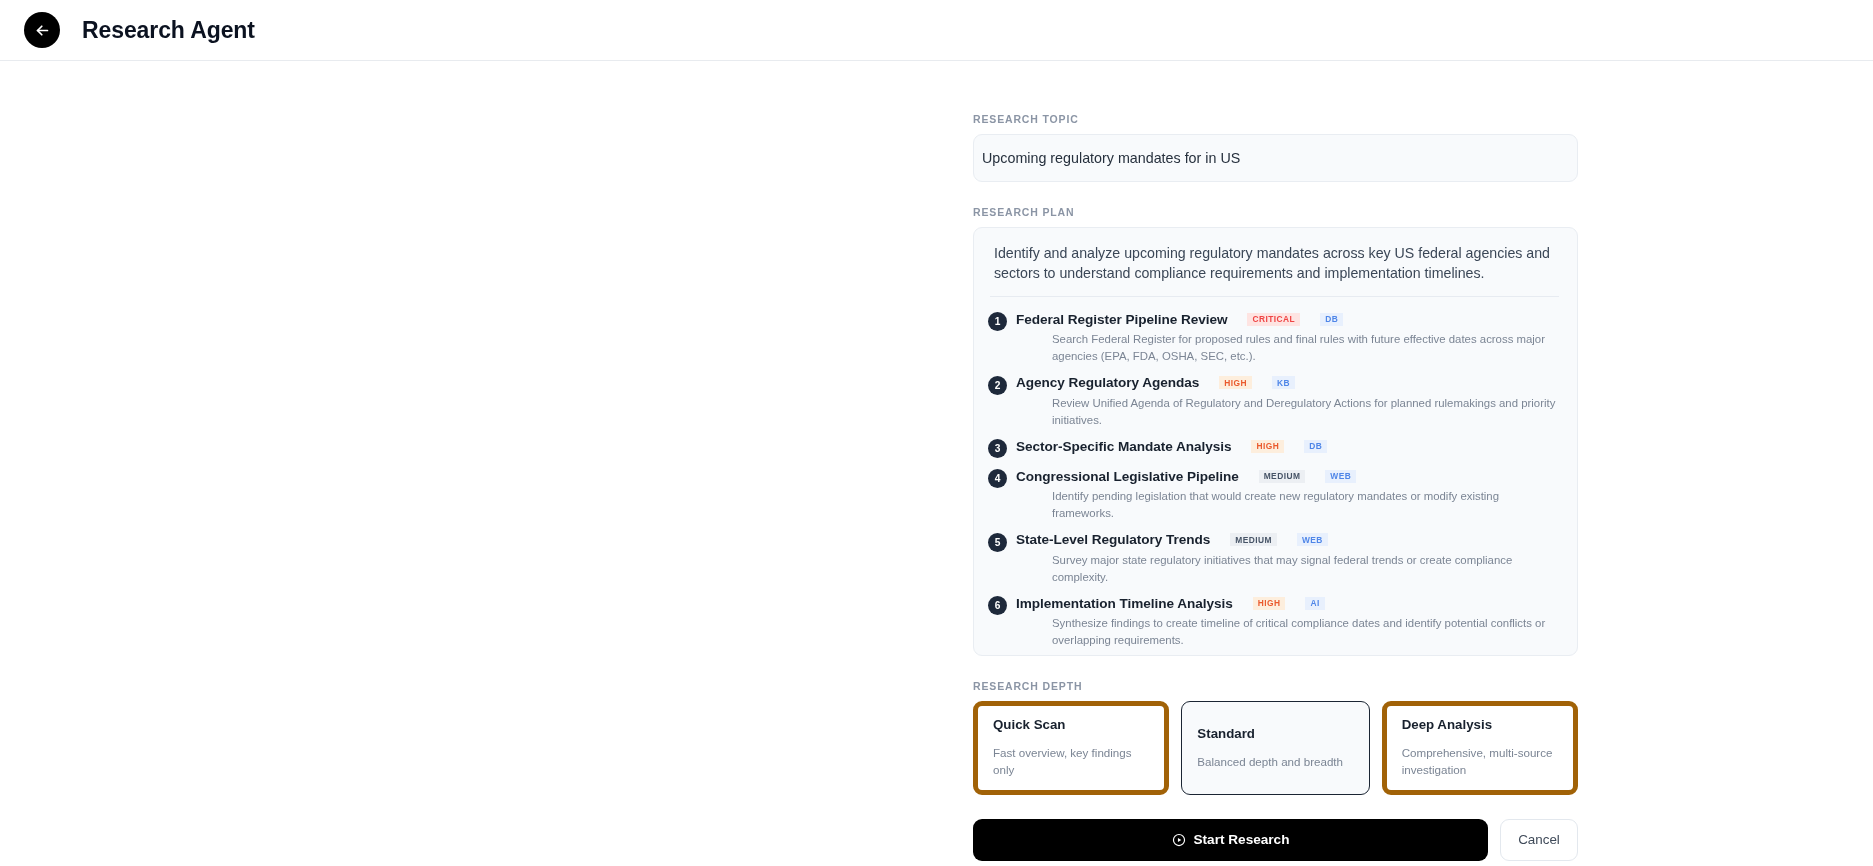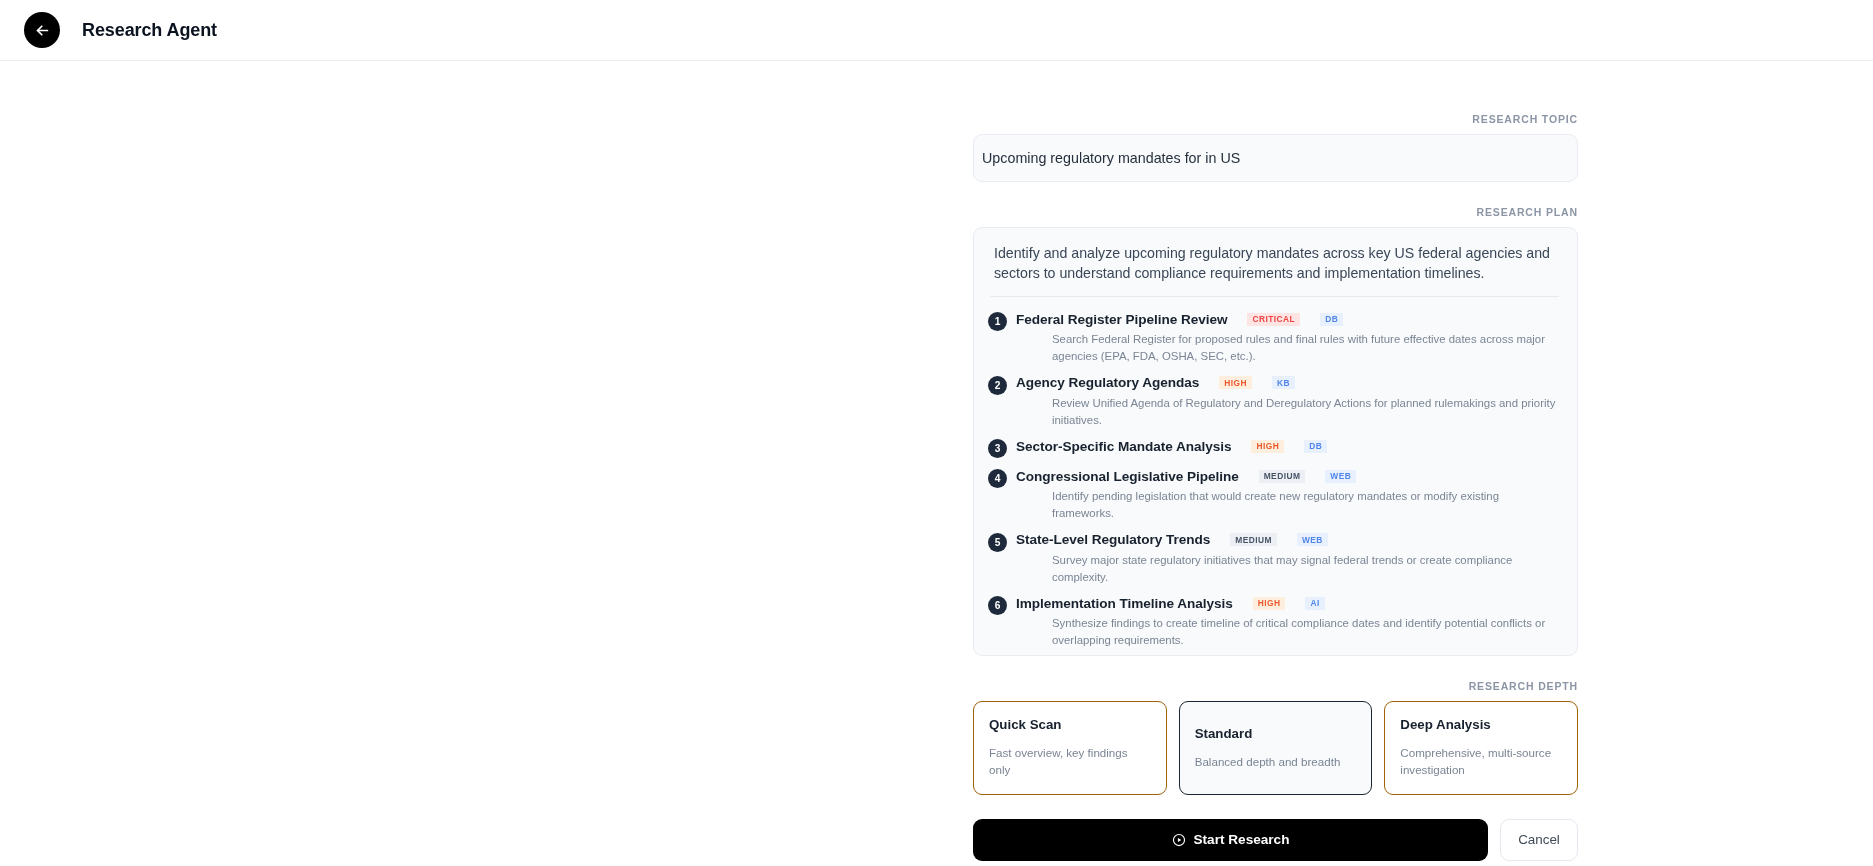--- a/index.html
+++ b/index.html
@@ -35,21 +35,21 @@
     border: none;
     display: flex;
     align-items: center;
     justify-content: center;
     cursor: pointer;
     flex: 0 0 auto;
   }
   .back-btn svg { display: block; }
   .app-title {
     margin-left: 22px;
-    font-size: 18px;
+    font-size: 23px;
     font-weight: bold;
     letter-spacing: -0.1px;
     color: #0b1220;
   }
 
   
   .page {
     height: 805px;
     position: relative;
   }
@@ -61,21 +61,20 @@
     width: 605px;
   }
 
   .section-label {
     font-size: 10.5px;
     font-weight: bold;
     letter-spacing: 0.85px;
     color: #8b95a5;
     margin-bottom: 9px;
     text-transform: uppercase;
-    text-align: right;
   }
 
   
   .topic-field {
     background: #f8fafc;
     border: 1px solid #e9edf2;
     border-radius: 9px;
     height: 48px;
     display: flex;
     align-items: center;
@@ -173,21 +172,21 @@
 
   
   .depth-row {
     display: flex;
     gap: 12px;
   }
   .depth-card {
     flex: 1 1 0;
     min-width: 0;
     height: 94px;
-    border: 1px solid #a16207;
+    border: 5px solid #a16207;
     border-radius: 9px;
     background: #ffffff;
     padding: 16px 15px;
     display: flex;
     flex-direction: column;
     justify-content: center;
     cursor: pointer;
   }
   .depth-card.selected {
     border: 1.8px solid #1b2533;

